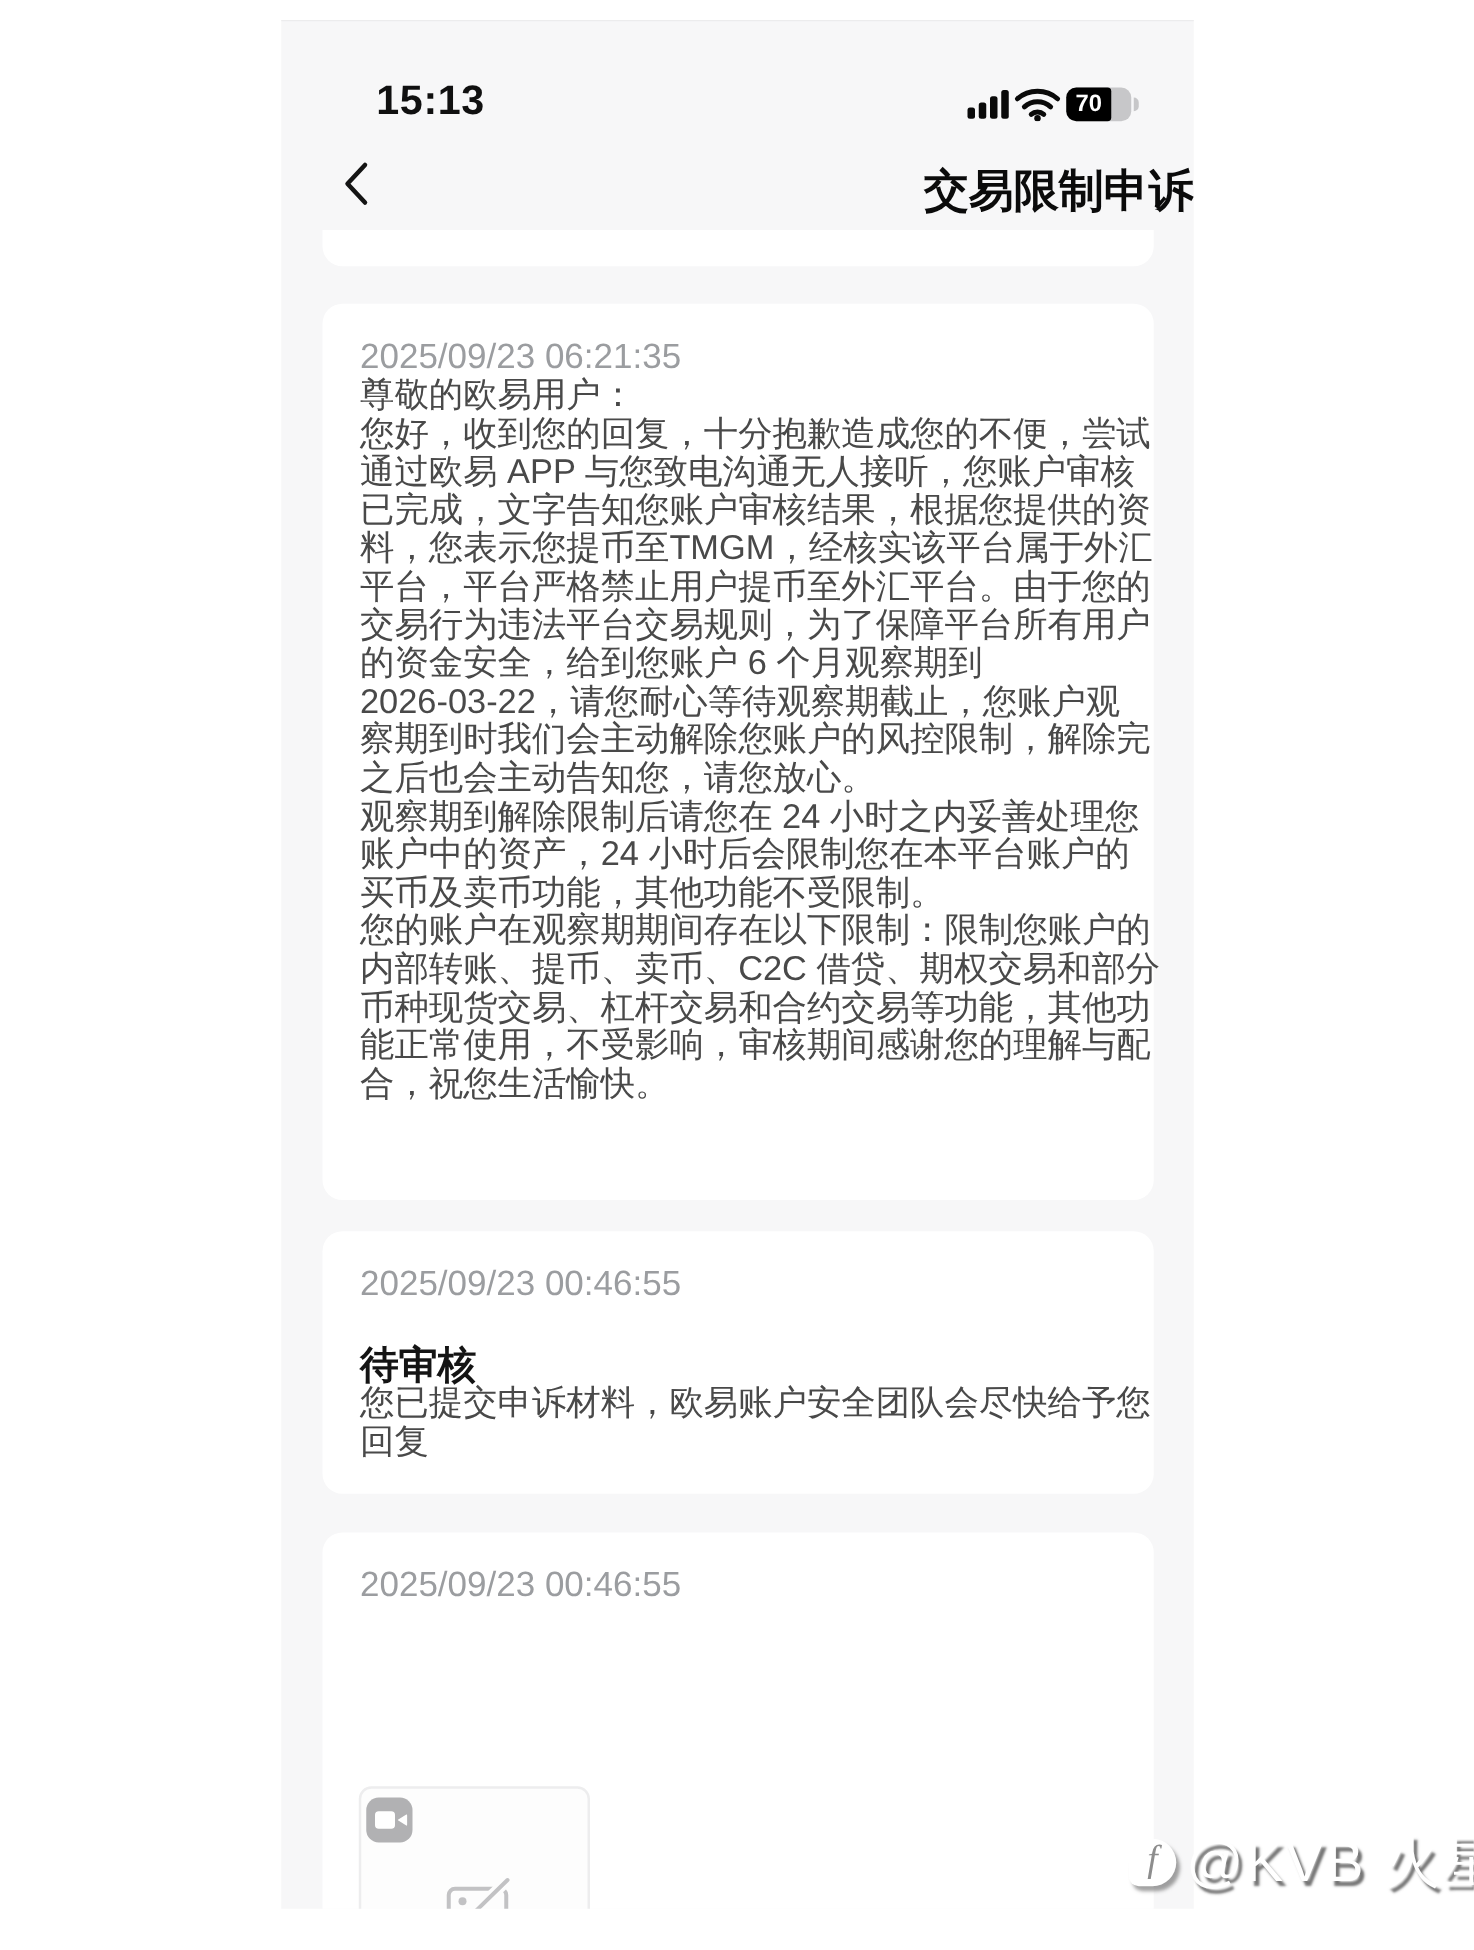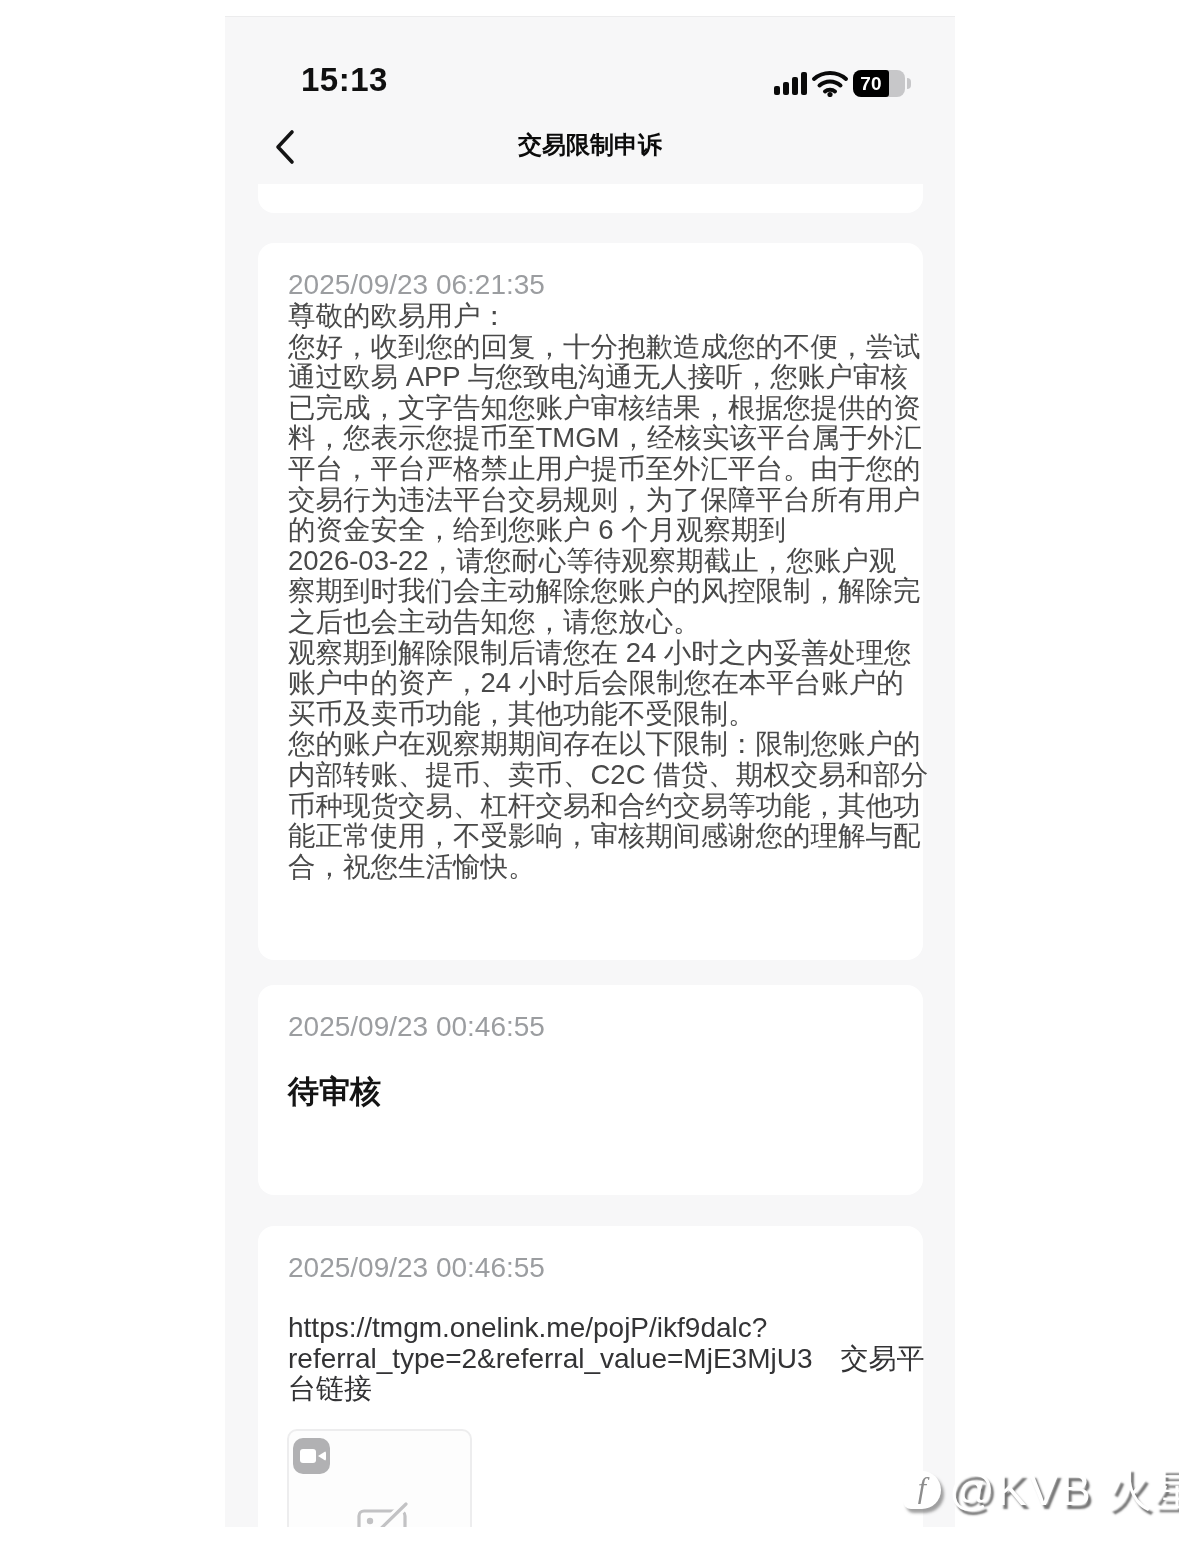--- a/index.html
+++ b/index.html
@@ -26,22 +26,22 @@
   .battery:after { content:""; position:absolute; right:-6px; top:8px; width:4px;
                    height:11px; background:#c7c7c9; border-radius:0 4px 4px 0; }
   .battery .fill { position:absolute; left:0; top:0; bottom:0; width:69%;
                    background:#000; border-radius:8px 3px 3px 8px; display:flex;
                    align-items:center; justify-content:center; }
   .battery .fill span { color:#fff; font-size:19px; font-weight:700; }
 
   
   .nav-back { position:absolute; left:38px; top:108px; width:44px; height:44px;
               display:flex; align-items:center; justify-content:center; cursor:pointer; }
-  .nav-title { position:absolute; left:0; right:0; top:112px; text-align:center;
-               font-size:24px; font-weight:700; color:#0b0b0b; }
+  .nav-title { position:absolute; left:0; right:0; top:112px; text-align:right;
+               font-size:36px; font-weight:700; color:#0b0b0b; }
 
   
   .card { position:absolute; left:33px; width:665px; background:#ffffff;
           border-radius:16px; padding:26px 30px 20px 30px; }
   .card-fragment { position:absolute; left:33px; width:665px; top:167px; height:29px;
                    background:#ffffff; border-radius:0 0 16px 16px; }
   .card1 { top:226px; height:717px; }
   .card2 { top:968px; height:210px; }
   .card3 { top:1209px; height:350px; }
   .ts   { font-size:28px; color:#9b9da0; white-space:pre; }
@@ -130,27 +130,26 @@
 您的账户在观察期期间存在以下限制：限制您账户的
 内部转账、提币、卖币、C2C 借贷、期权交易和部分
 币种现货交易、杠杆交易和合约交易等功能，其他功
 能正常使用，不受影响，审核期间感谢您的理解与配
 合，祝您生活愉快。</div>
     </div>
 
     <div class="card card2">
       <div class="ts">2025/09/23 00:46:55</div>
       <div class="msg-title">待审核</div>
+      <div class="msg-body">您已提交申诉材料，欧易账户安全团队会尽快给予您
+回复</div>
     </div>
 
     <div class="card card3">
       <div class="ts">2025/09/23 00:46:55</div>
-      <div class="link-body">https://tmgm.onelink.me/pojP/ikf9dalc?
-referral_type=2&amp;referral_value=MjE3MjU3　交易平
-台链接</div>
       <div class="thumb">
         <div class="vbadge">
           <div class="cam-body"></div>
             <div class="cam-lens"></div>
         </div>
         <svg class="broken-img" width="52" height="46" viewBox="0 0 52 46" style="overflow:visible">
           <rect x="2" y="7" width="46" height="34" rx="5" stroke="#c2c2c4" stroke-width="3.2" fill="none"></rect>
           <circle cx="13" cy="17" r="3.2" fill="#c2c2c4"></circle>
           <path d="M6 36 q6 -9 12 -2" stroke="#c2c2c4" stroke-width="3.2" fill="none" stroke-linecap="round"></path>
           <line x1="4" y1="44" x2="49" y2="0" stroke="#fdfdfd" stroke-width="9"></line>

